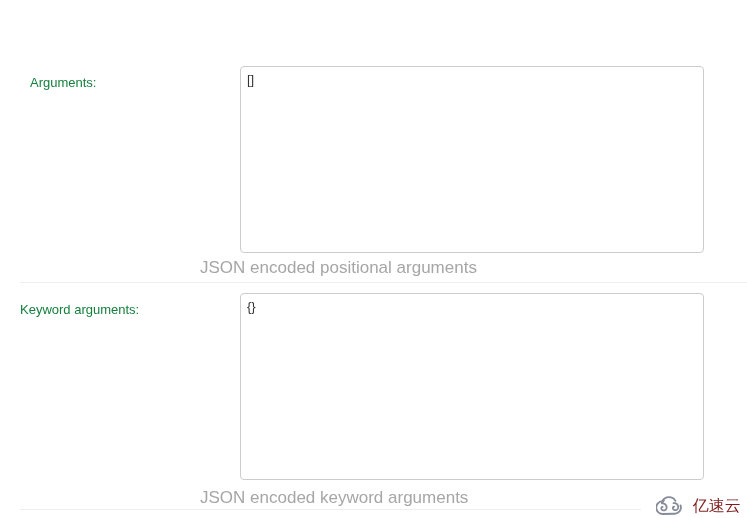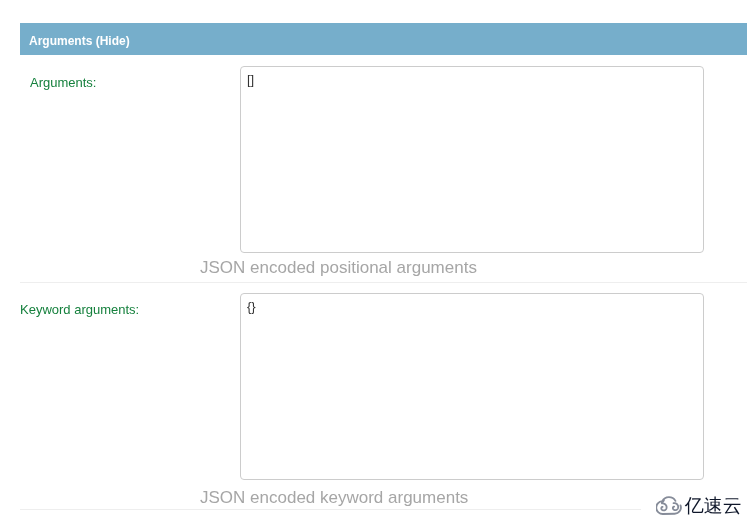--- a/index.html
+++ b/index.html
@@ -76,35 +76,32 @@
     width: 106px; height: 22px;
     background: #ffffff;
     display: flex;
     align-items: flex-start;
     padding-left: 15px;
     box-sizing: border-box;
   }
   .wm-logo { display:block; }
   .wm-text {
     transform: translateZ(0);
-    font-size: 19px;
-    color: #0f172a;
+    font-size: 16px;
+    color: #7f1d1d;
     letter-spacing: 0px;
-    margin-left: 3px;
+    margin-left: 11px;
     line-height: 20px;
   }
 </style>
 </head>
 <body>
 
 <div class="page">
 
-  <div class="panel-heading">
-    <h3 class="panel-title">Arguments (Hide)</h3>
-  </div>
 
   <div>
     <label class="control-label" style="left:30px; top:75px">Arguments:</label>
     <textarea class="ta" style="left: 240px; top: 66px; width: 464px; height: 187px;" placeholder="">[]</textarea>
     <div class="help-block" style="left:200px; top:258px">JSON encoded positional arguments</div>
   </div>
 
   <div class="divider" style="top:282px"></div>
 
   <div>

